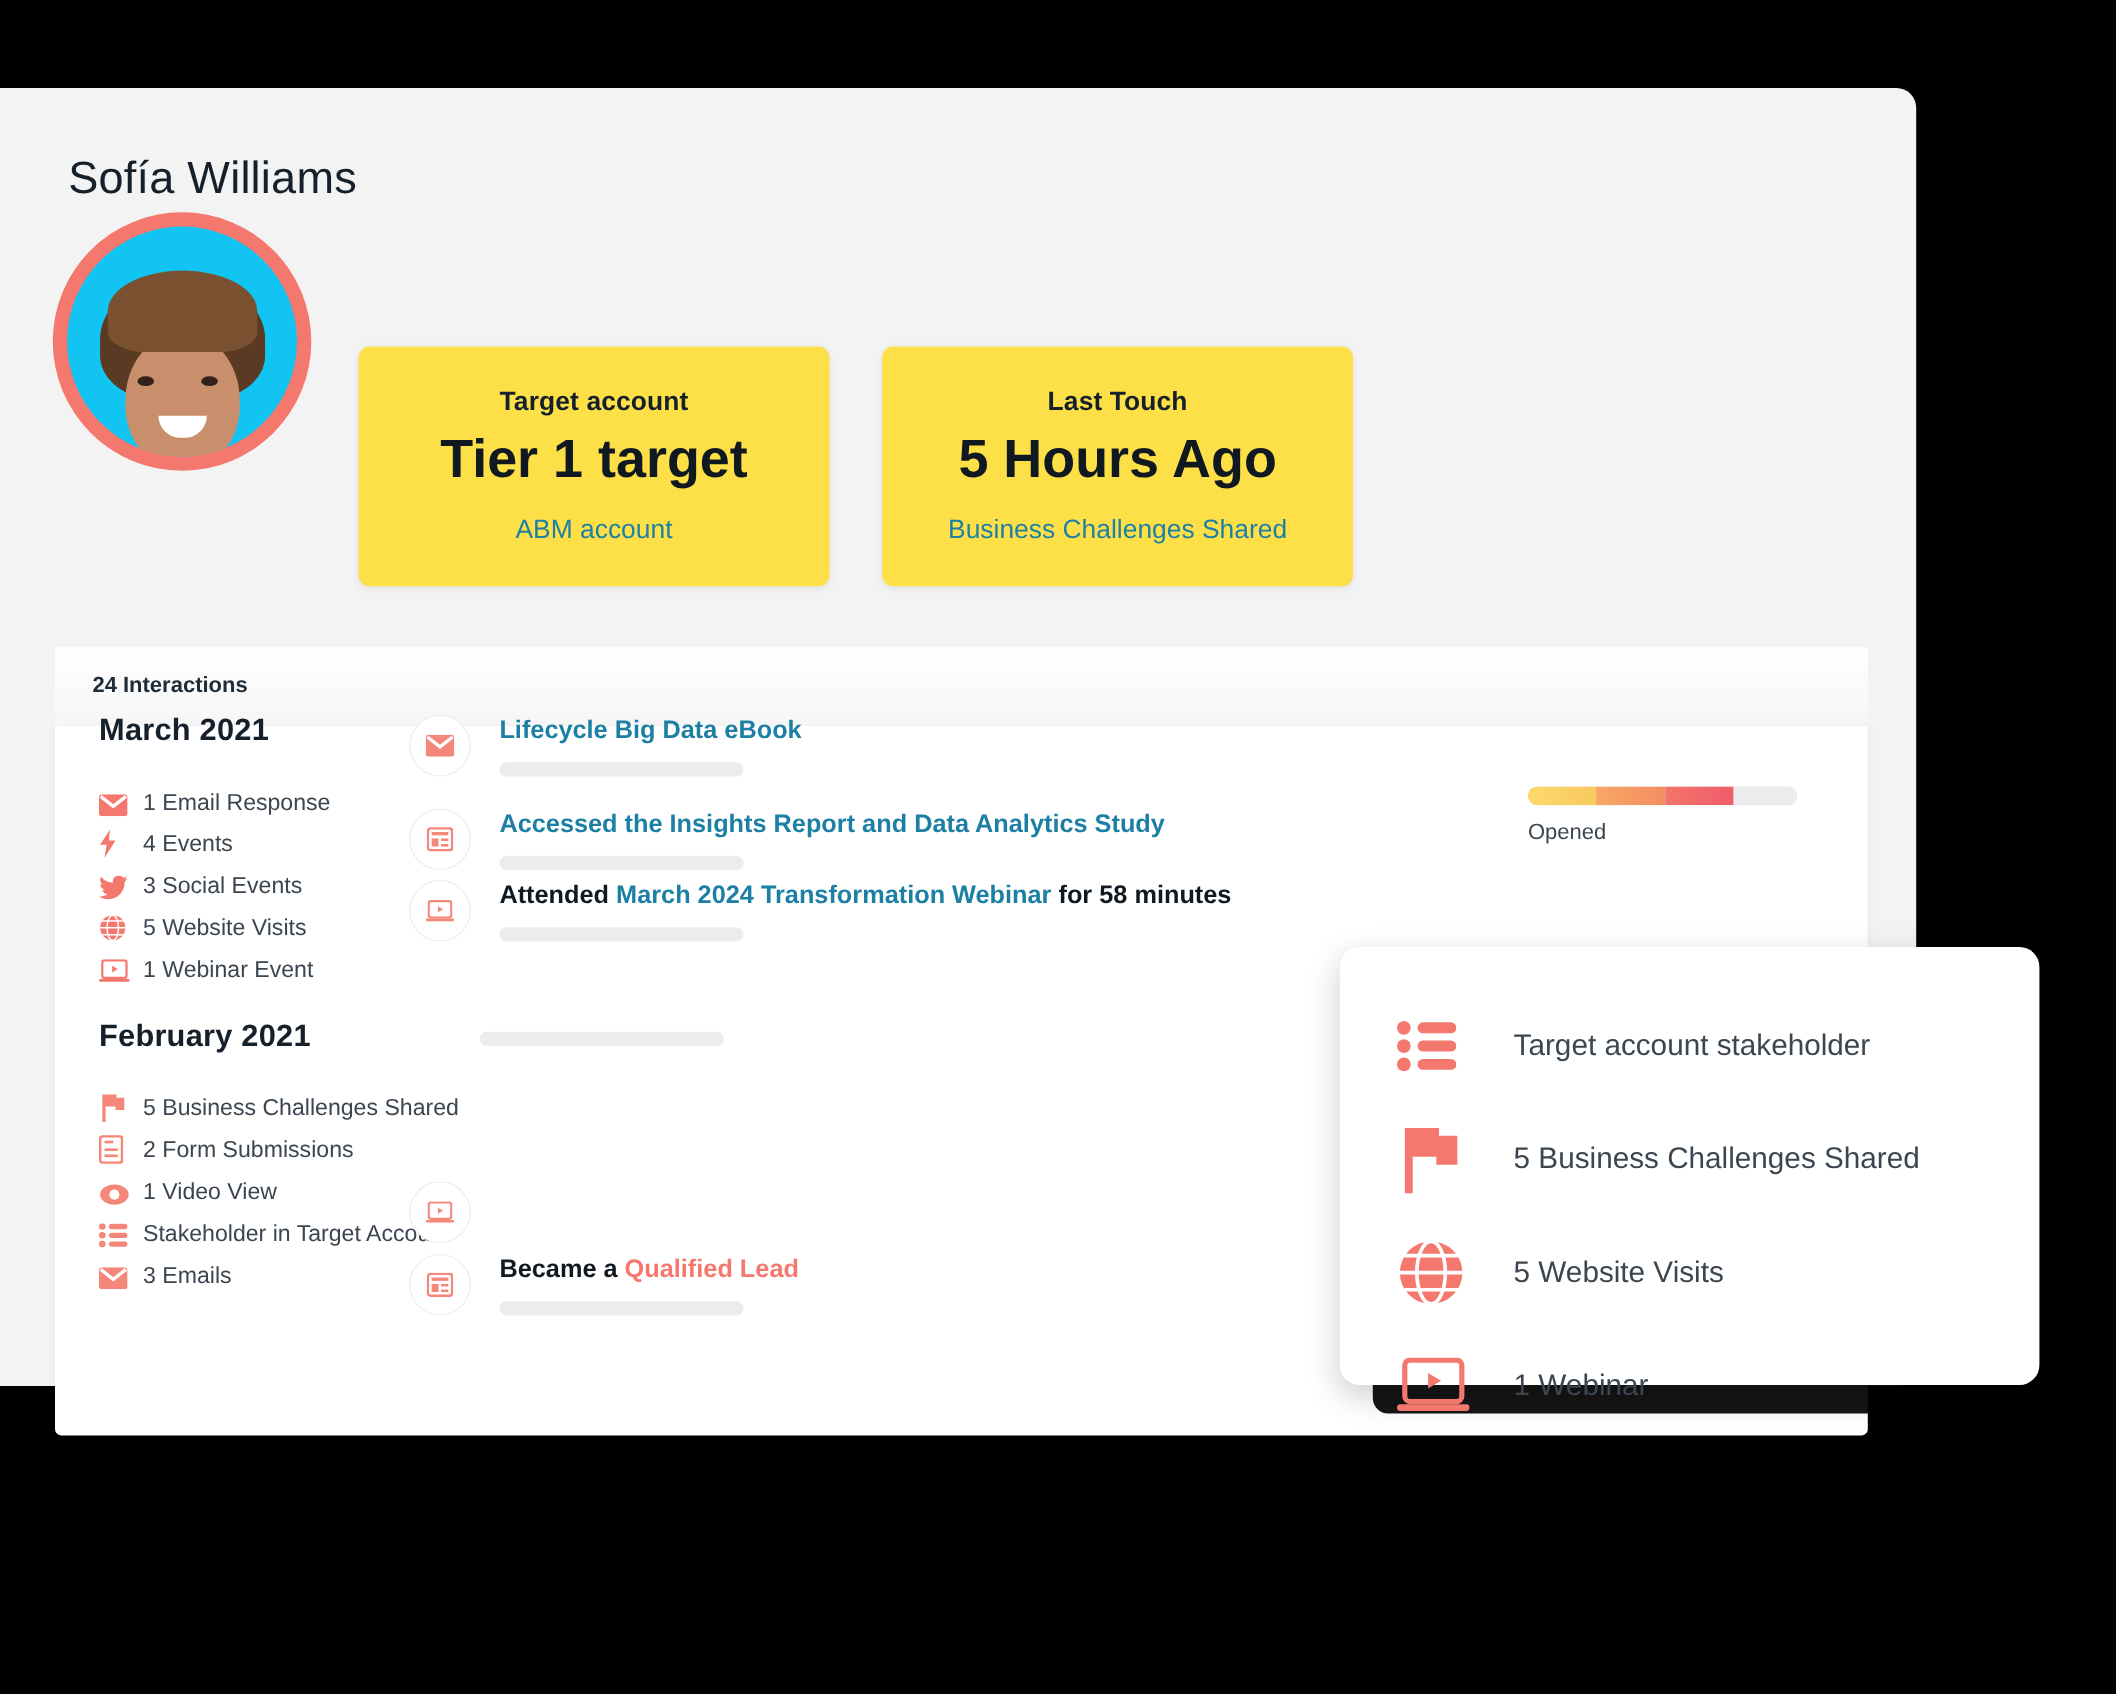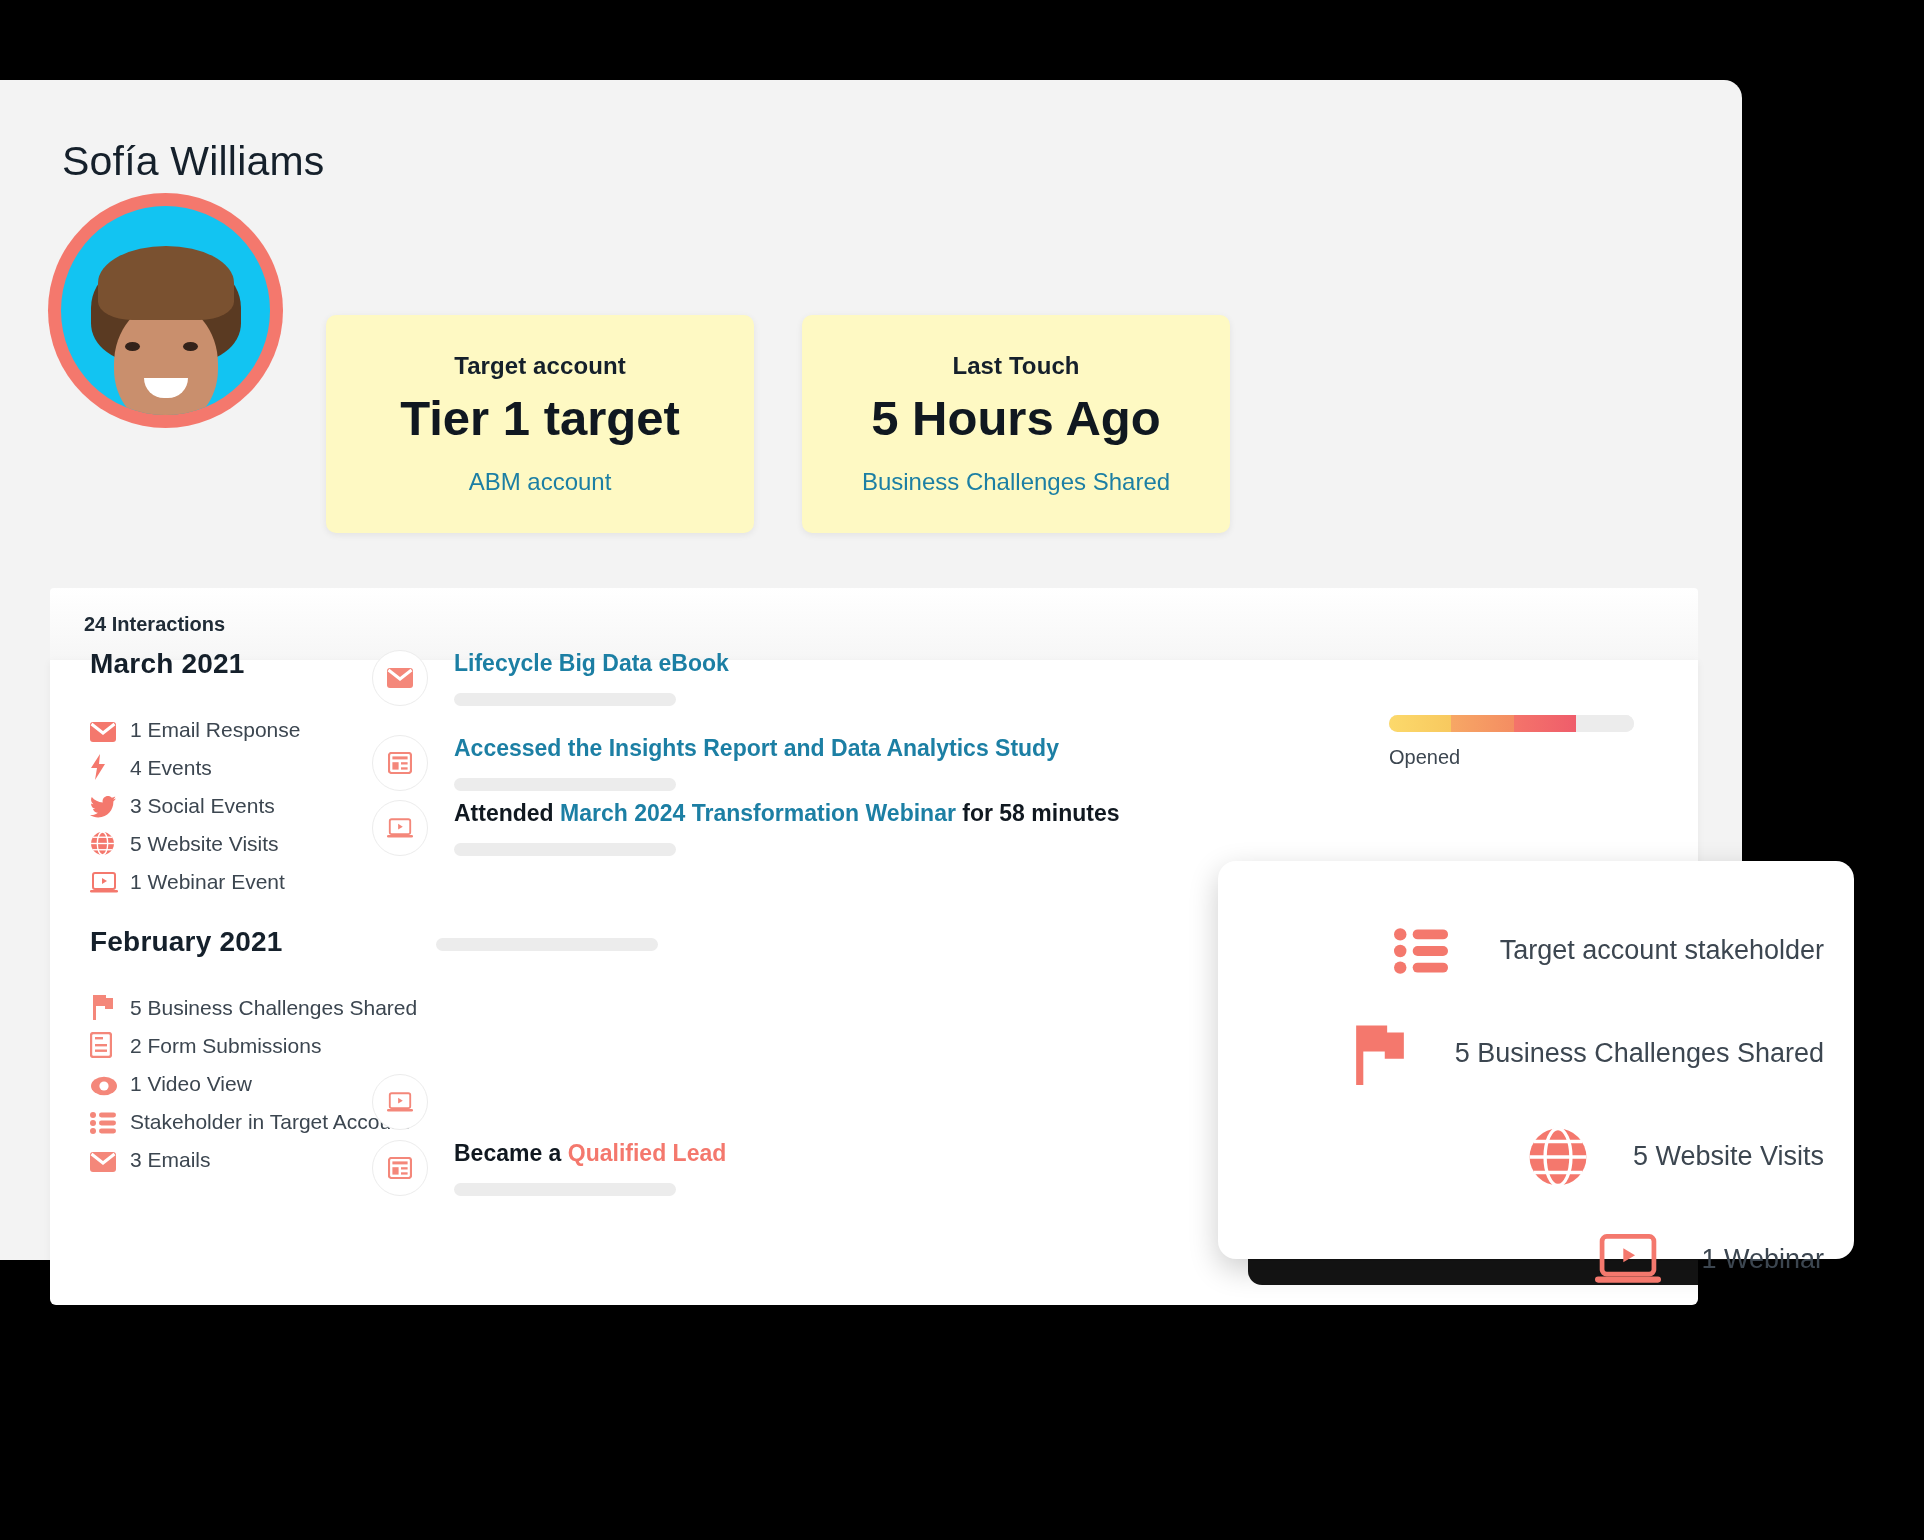--- a/index.html
+++ b/index.html
@@ -47,21 +47,21 @@
   .av-neck{position:absolute;left:50%;top:196px;transform:translateX(-50%);
     width:62px;height:40px;background:#c08160;}
   .av-smile{position:absolute;left:50%;top:172px;transform:translateX(-50%);
     width:44px;height:20px;border-radius:0 0 22px 22px;background:#fff;}
   .av-eye{position:absolute;top:136px;width:15px;height:9px;border-radius:50%;background:#33221a;}
   .av-eye.l{left:64px;} .av-eye.r{left:122px;}
 
   
   .stat-cards{position:absolute;left:326px;top:235px;display:flex;gap:48px;}
   .stat-card{
-    width:428px;height:218px;background:#fef9c3;border-radius:10px;
+    width:428px;height:218px;background:#fde047;border-radius:10px;
     box-shadow:0 2px 7px rgba(0,0,0,.07);
     display:flex;flex-direction:column;align-items:center;justify-content:center;
     box-sizing:border-box;padding:10px;
   }
   .stat-card .sc-label{font-size:24px;font-weight:700;color:#15202b;margin-bottom:12px;letter-spacing:.1px;}
   .stat-card .sc-value{font-size:49px;font-weight:700;color:#101820;line-height:1.08;margin-bottom:24px;}
   .stat-card .sc-sub{font-size:24px;color:#1c7fa4;}
   .stat-card .sc-sub.plain{color:#3b444b;}
 
   
@@ -111,21 +111,21 @@
   .meter .seg.s4{flex:1;background:#ececec;}
   .meter-label{font-size:20px;color:#3c4650;margin-top:14px;}
 
   
   .popup{
     position:absolute;left:1218px;top:861px;width:636px;height:398px;
     background:#fff;border-radius:18px;
     box-shadow:26px 30px 0 -4px rgba(0,0,0,.92), 0 10px 30px rgba(0,0,0,.2);
   }
   .popup-list{position:absolute;left:52px;top:38px;right:30px;}
-  .popup-row{display:flex;align-items:center;height:103px;justify-content:flex-end;}
+  .popup-row{display:flex;align-items:center;height:103px;}
   .popup-row .pico{width:106px;display:flex;align-items:center;justify-content:flex-start;}
   .popup-row .ptxt{font-size:27px;color:#3c4650;}
 
   svg{display:block;}
 </style>
 </head>
 <body>
 
 <div class="app-panel">
 

